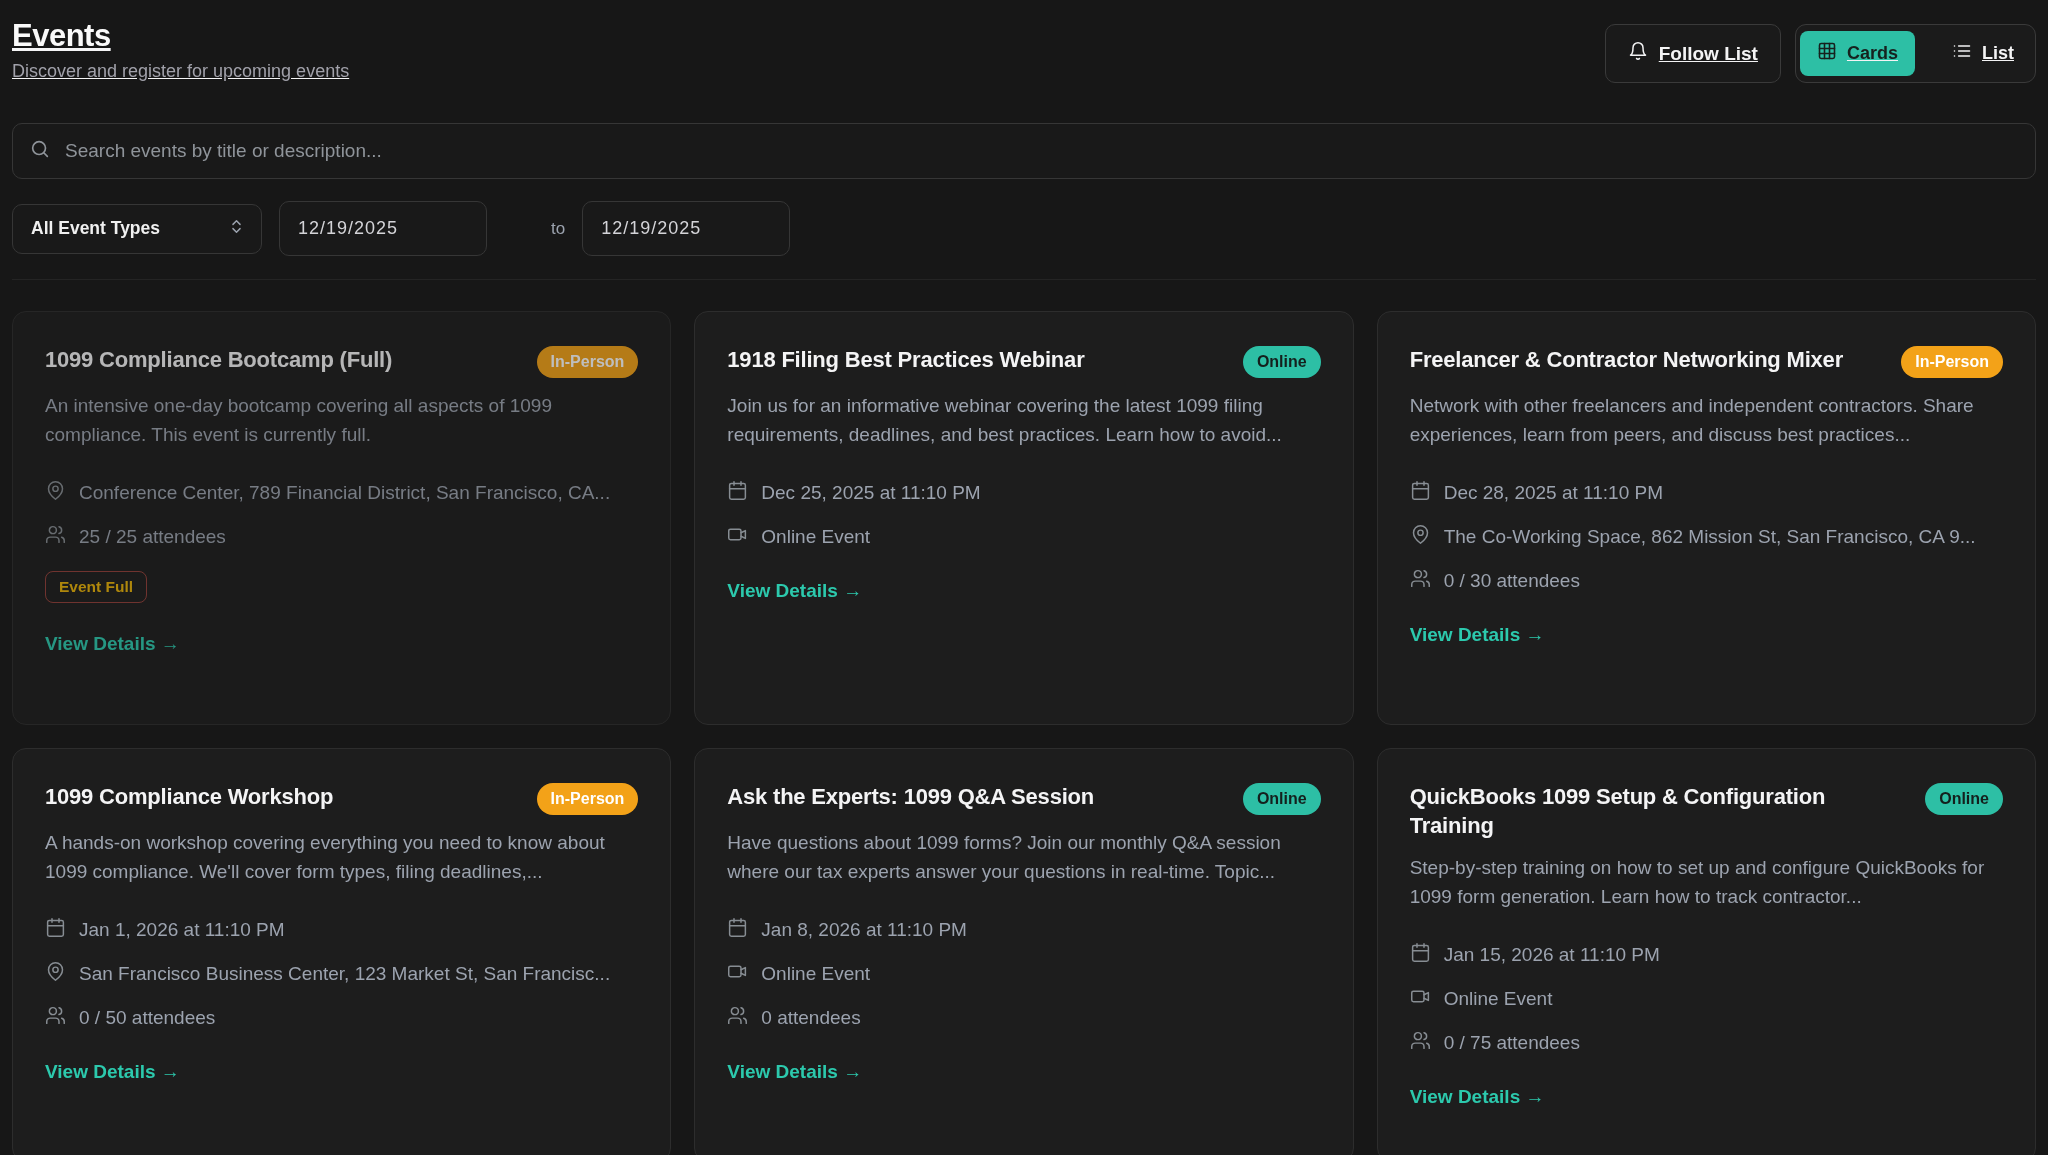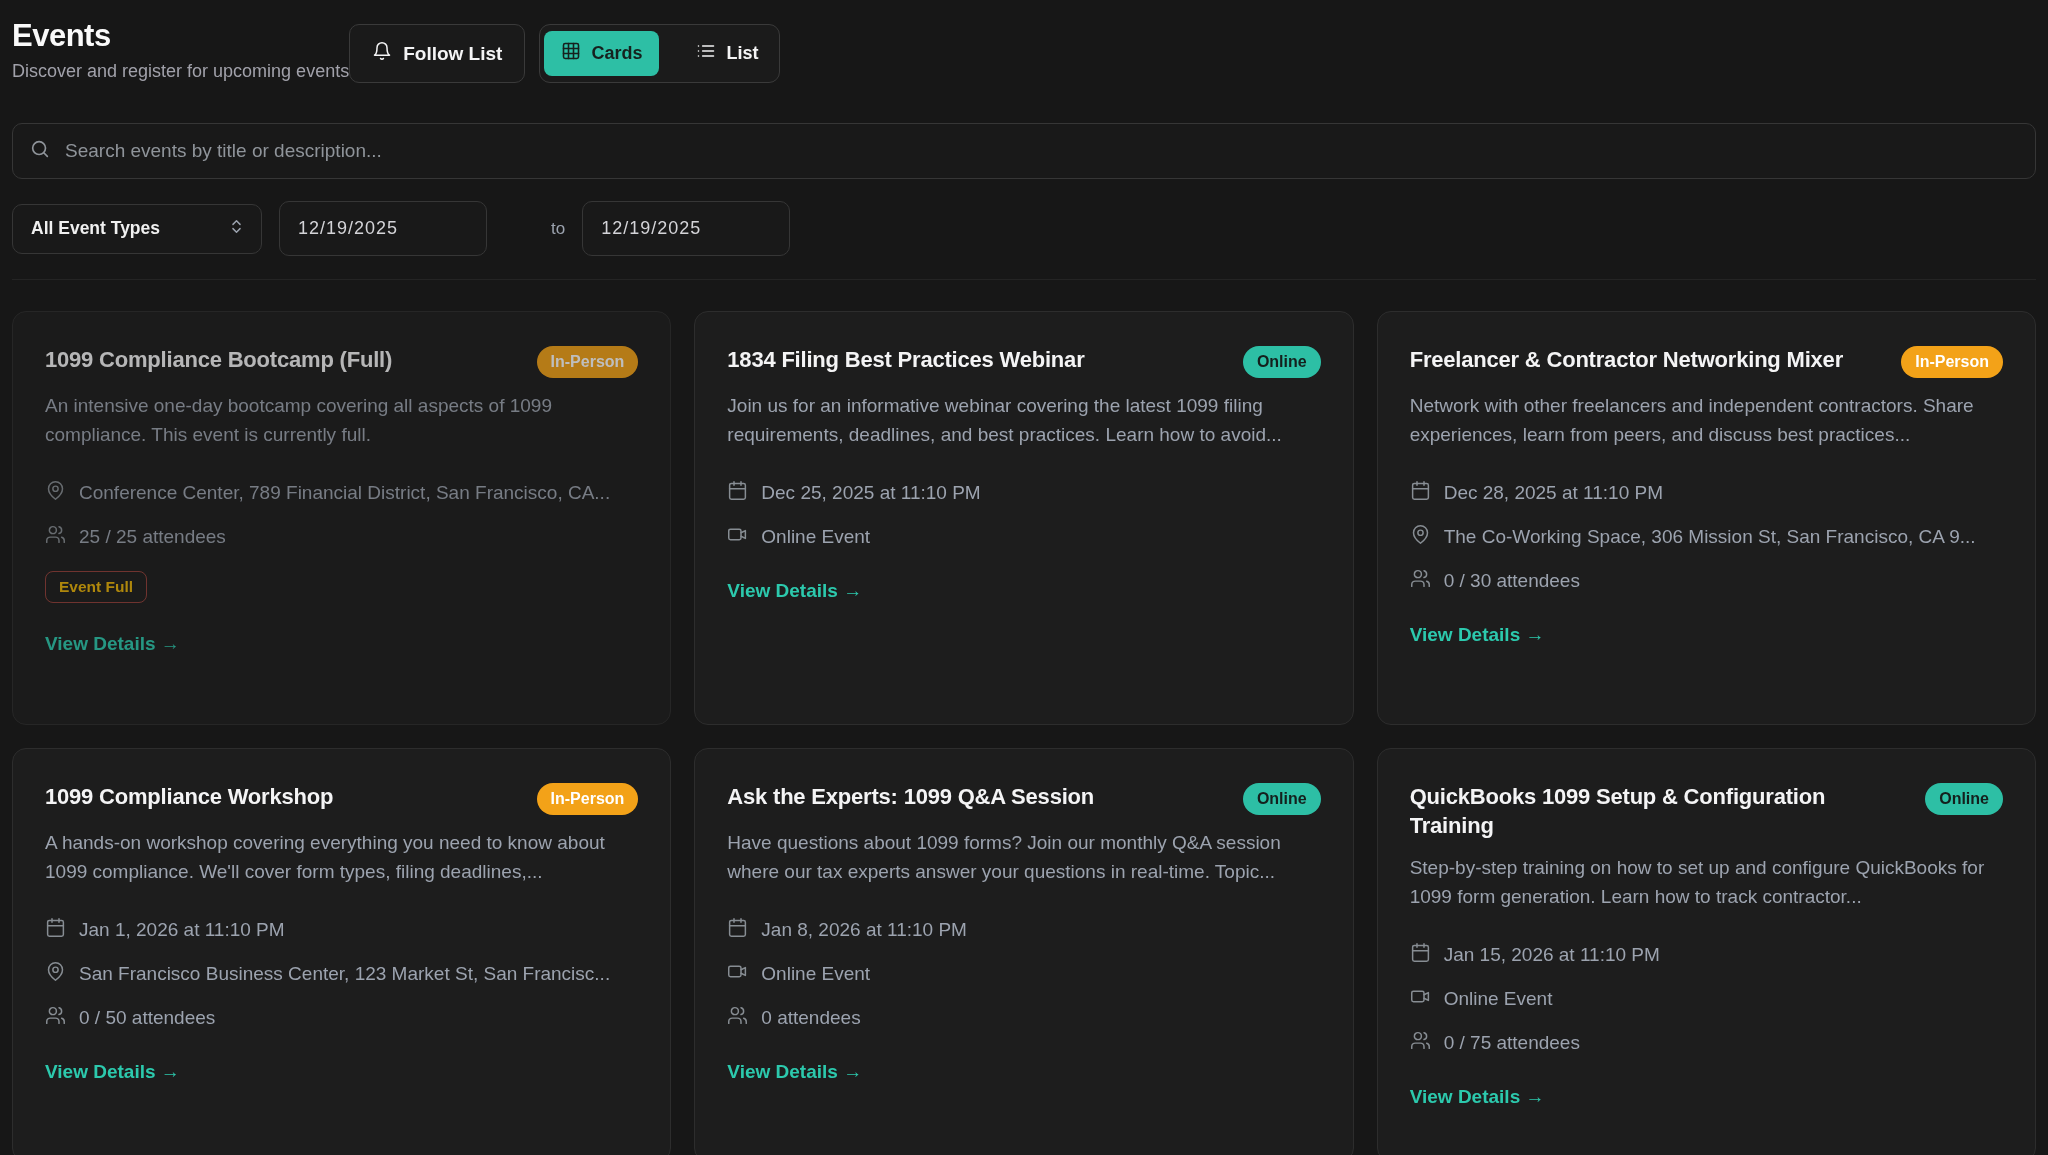--- a/index.html
+++ b/index.html
@@ -5,21 +5,21 @@
   * { box-sizing: border-box; margin: 0; padding: 0; }
   html,body { background:#141414; }
   body {
     width: 2048px; height: 1155px; overflow: hidden;
     font-family: "Liberation Sans", sans-serif;
     background: #171717; color: #f4f4f5;
   }
   .page { width: 100%; height: 100%; padding: 18px 12px 0 12px; }
 
   
-  .top-row { display:flex; align-items:flex-start; }
+  .top-row { display:flex; justify-content:space-between; align-items:flex-start;text-decoration:underline; }
   .page-title { font-size: 31px; font-weight: 700; letter-spacing: -0.5px; color:#fafafa; }
   .page-subtitle { margin-top: 7px; font-size: 18px; color:#a1a1aa; }
   .actions { display:flex; gap:14px; margin-top: 6px; }
   .btn {
     display:inline-flex; align-items:center; gap:11px;
     border:1px solid #3a3a3a; background:#1a1a1a; color:#f4f4f5;
     font-size:19px; font-weight:600; border-radius:10px;
     padding: 16px 22px; cursor:pointer; font-family:inherit;
   }
   .segmented {
@@ -193,21 +193,21 @@
         </span>
         <span>25 / 25 attendees</span>
       </div>
     </div>
     <span class="full-badge">Event Full</span>
     <a class="details-link">View Details →</a>
   </article>
 
   <article class="card">
     <div class="card-head">
-      <h3 class="card-title">1834 Filing Best Practices Webinar</h3>
+      <h3 class="card-title">1918 Filing Best Practices Webinar</h3>
       <span class="badge online">Online</span>
     </div>
     <p class="card-desc">Join us for an informative webinar covering the latest 1099 filing requirements, deadlines, and best practices. Learn how to avoid...</p>
     <div class="meta">
       <div class="meta-row">
         <span class="icon">
           <svg class="meta-icon" width="21" height="21" viewBox="0 0 24 24" fill="none" stroke-width="1.7" stroke-linecap="round" stroke-linejoin="round">
                 <path d="M8 2v4M16 2v4"></path>
                 <rect x="3" y="4" width="18" height="18" rx="2"></rect>
                 <path d="M3 10h18"></path>
@@ -248,21 +248,21 @@
         <span>Dec 28, 2025 at 11:10 PM</span>
       </div>
       <div class="meta-row">
         <span class="icon">
           <svg class="meta-icon" width="21" height="21" viewBox="0 0 24 24" fill="none" stroke-width="1.7" stroke-linecap="round" stroke-linejoin="round">
                 <path d="M20 10c0 6-8 12-8 12s-8-6-8-12a8 8 0 0 1 16 0Z"></path>
                 <circle cx="12" cy="10" r="3"></circle>
               </svg>
         </span>
 
-        <span>The Co-Working Space, 306 Mission St, San Francisco, CA 9...</span>
+        <span>The Co-Working Space, 862 Mission St, San Francisco, CA 9...</span>
       </div>
       <div class="meta-row">
         <span class="icon">
           <svg class="meta-icon" width="21" height="21" viewBox="0 0 24 24" fill="none" stroke-width="1.7" stroke-linecap="round" stroke-linejoin="round">
                 <path d="M16 21v-2a4 4 0 0 0-4-4H6a4 4 0 0 0-4 4v2"></path>
                 <circle cx="9" cy="7" r="4"></circle>
                 <path d="M22 21v-2a4 4 0 0 0-3-3.87"></path>
                 <path d="M16 3.13a4 4 0 0 1 0 7.75"></path>
               </svg>
         </span>

